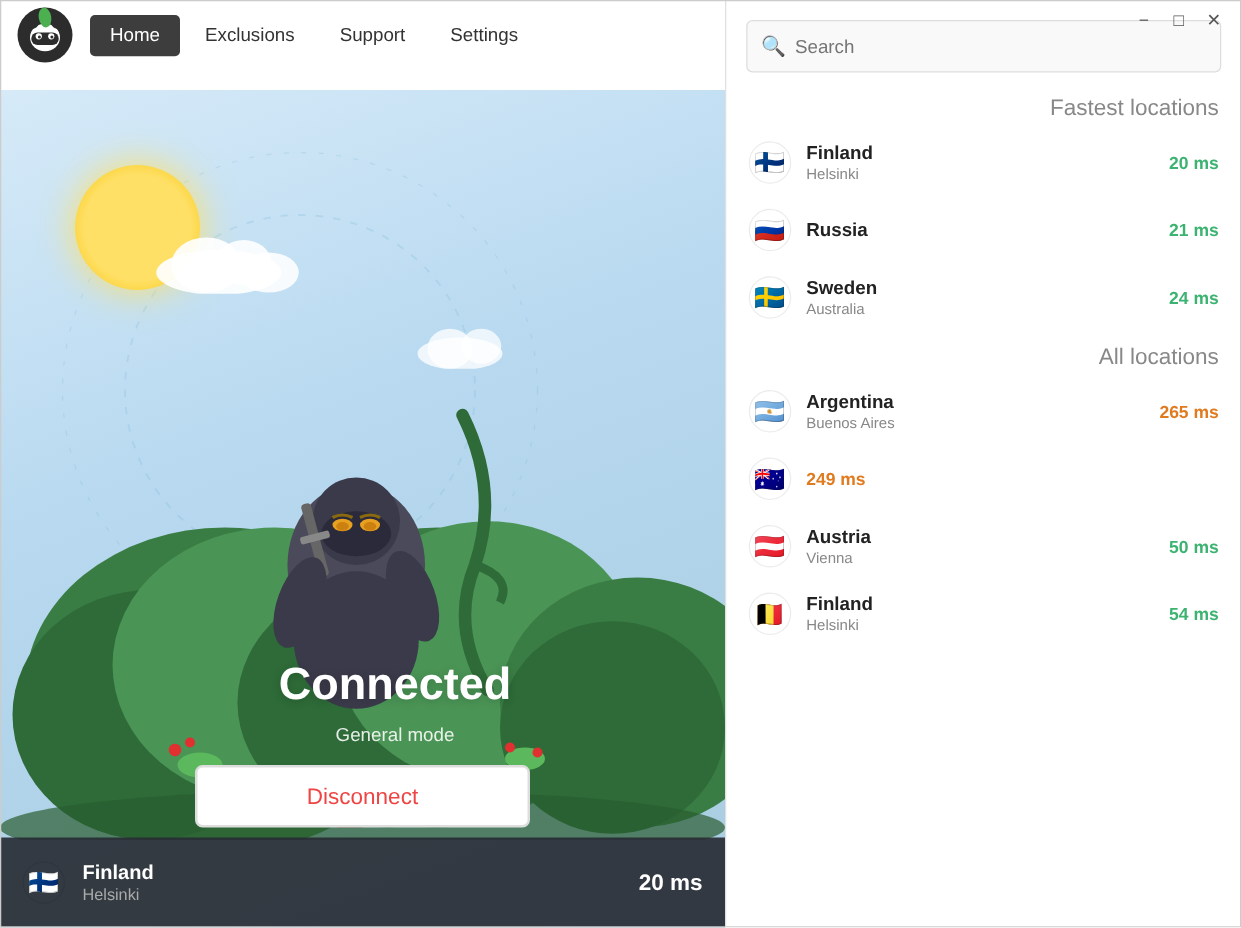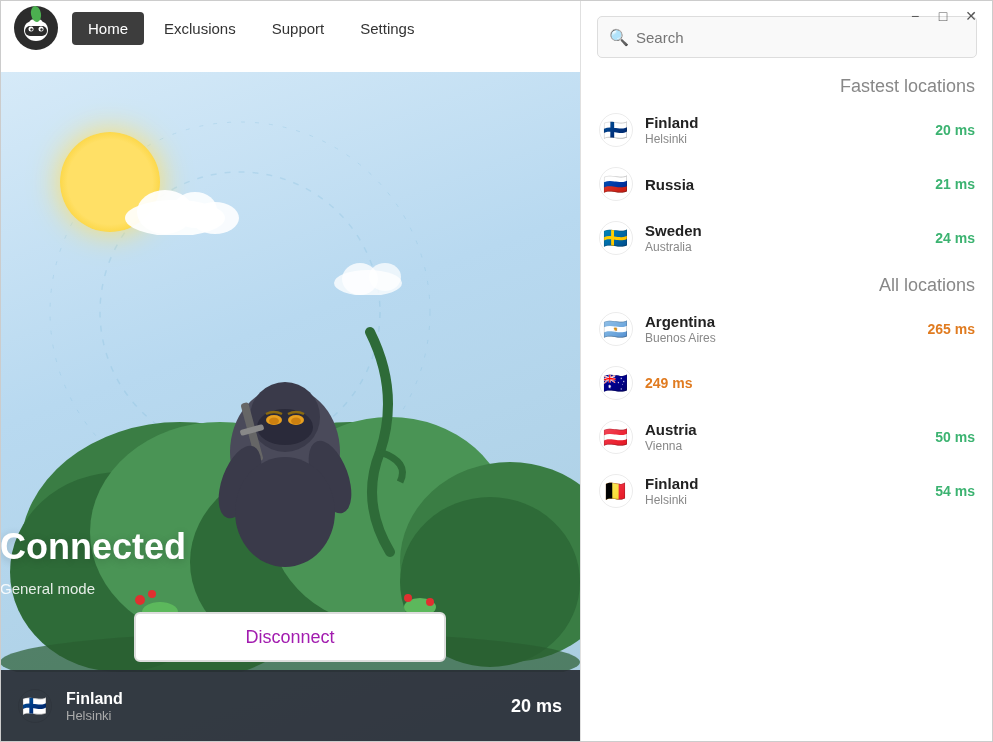--- a/index.html
+++ b/index.html
@@ -114,47 +114,47 @@
       height: 500px;
       opacity: 0.25;
     }
 
     
     .status-area {
       position: absolute;
       bottom: 145px;
       left: 0;
       width: 632px;
-      text-align: left;
+      text-align: center;
     }
     .status-connected {
       font-size: 36px;
       font-weight: 700;
       color: #fff;
       text-shadow: 0 2px 8px rgba(0,0,0,0.18);
     }
     .status-mode {
       font-size: 15px;
       color: rgba(255,255,255,0.88);
       margin-top: 12px;
     }
 
     
     .disconnect-btn {
       position: absolute;
       bottom: 80px;
       left: 50%;
       transform: translateX(-50%);
-      width: 312px;
+      width: 268px;
       height: 50px;
       background: #fff;
       border: 2px solid #ddd;
       border-radius: 6px;
       font-size: 18px;
-      color: #a21caf;
+      color: #ef4444;
       cursor: pointer;
       display: flex;
       align-items: center;
       justify-content: center;
     }
 
     
     .bottom-bar {
       position: absolute;
       bottom: 0;

